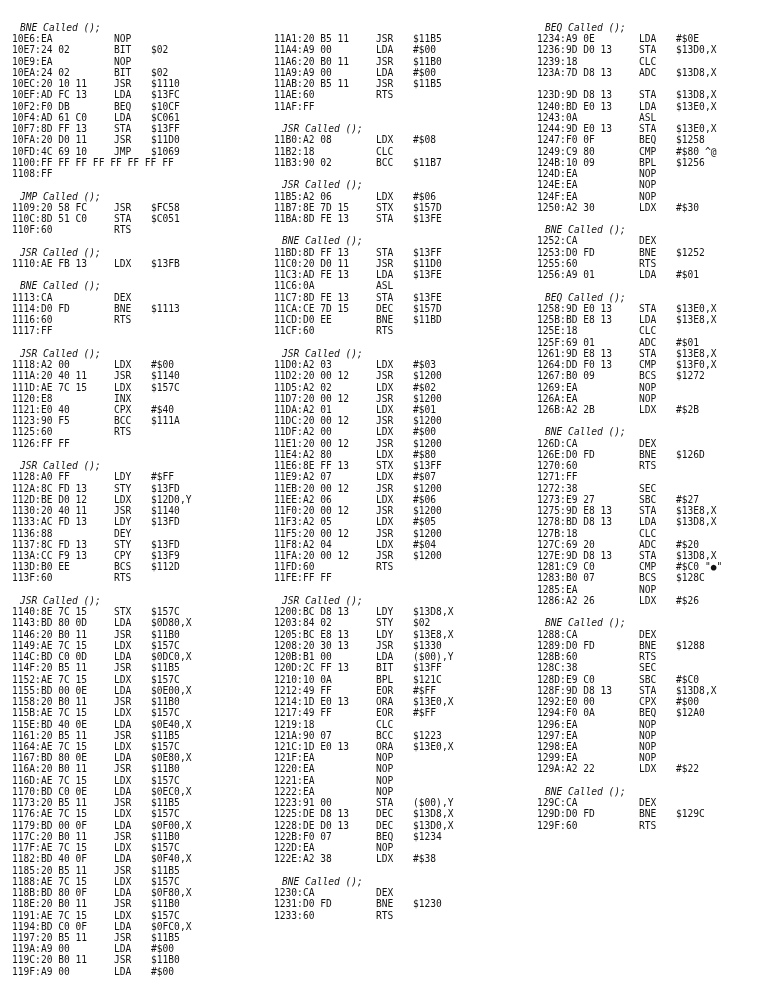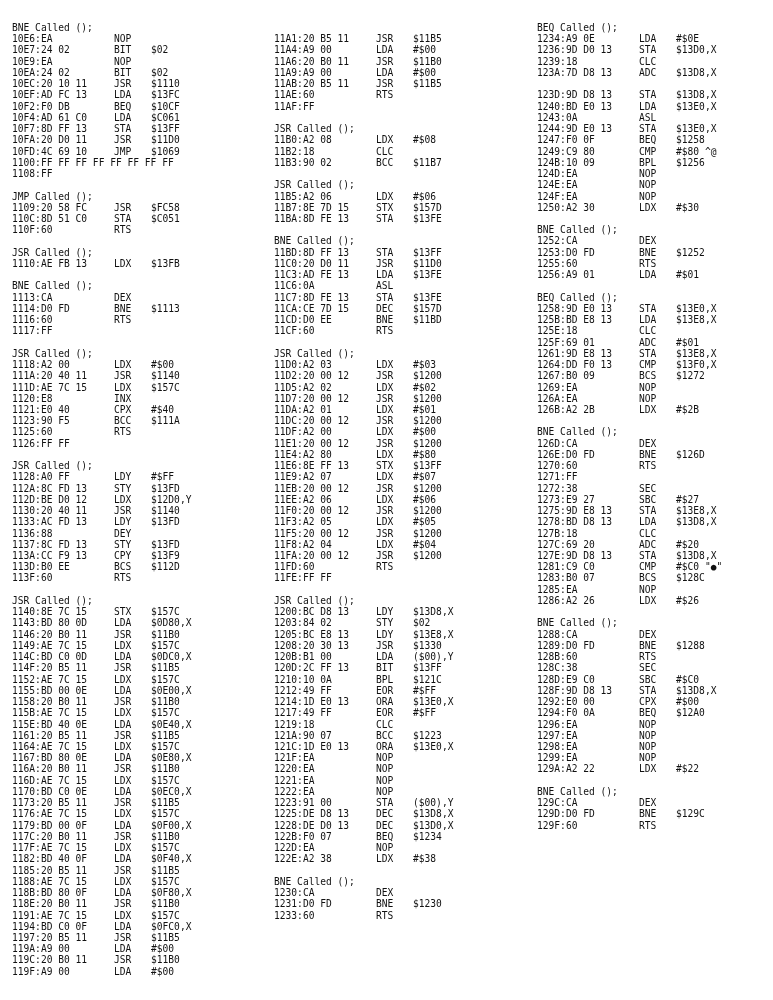--- a/index.html
+++ b/index.html
@@ -13,20 +13,20 @@
     color: #111111;
     white-space: pre;
   }
   #col-1 { left: 12px; }
   #col-2 { left: 274px; }
   #col-3 { left: 537px; }
   .line { height: 11.24px; position: relative; }
   .addr { position: absolute; left: 0; }
   .mn { position: absolute; left: 102px; }
   .op { position: absolute; left: 139px; }
-  .hdr { position: absolute; left: 0; }
+  .hdr { position: absolute; left: 8px; font-style: italic; }
 </style>
 </head>
 <body>
 
 <div id="col-1" class="col"><div class="line"><span class="hdr">BNE Called ();</span></div><div class="line"><span class="addr">10E6:EA</span><span class="mn">NOP</span><span class="op"></span></div><div class="line"><span class="addr">10E7:24 02</span><span class="mn">BIT</span><span class="op">$02</span></div><div class="line"><span class="addr">10E9:EA</span><span class="mn">NOP</span><span class="op"></span></div><div class="line"><span class="addr">10EA:24 02</span><span class="mn">BIT</span><span class="op">$02</span></div><div class="line"><span class="addr">10EC:20 10 11</span><span class="mn">JSR</span><span class="op">$1110</span></div><div class="line"><span class="addr">10EF:AD FC 13</span><span class="mn">LDA</span><span class="op">$13FC</span></div><div class="line"><span class="addr">10F2:F0 DB</span><span class="mn">BEQ</span><span class="op">$10CF</span></div><div class="line"><span class="addr">10F4:AD 61 C0</span><span class="mn">LDA</span><span class="op">$C061</span></div><div class="line"><span class="addr">10F7:8D FF 13</span><span class="mn">STA</span><span class="op">$13FF</span></div><div class="line"><span class="addr">10FA:20 D0 11</span><span class="mn">JSR</span><span class="op">$11D0</span></div><div class="line"><span class="addr">10FD:4C 69 10</span><span class="mn">JMP</span><span class="op">$1069</span></div><div class="line"><span class="addr">1100:FF FF FF FF FF FF FF FF</span><span class="mn"></span><span class="op"></span></div><div class="line"><span class="addr">1108:FF</span><span class="mn"></span><span class="op"></span></div><div class="line"></div><div class="line"><span class="hdr">JMP Called ();</span></div><div class="line"><span class="addr">1109:20 58 FC</span><span class="mn">JSR</span><span class="op">$FC58</span></div><div class="line"><span class="addr">110C:8D 51 C0</span><span class="mn">STA</span><span class="op">$C051</span></div><div class="line"><span class="addr">110F:60</span><span class="mn">RTS</span><span class="op"></span></div><div class="line"></div><div class="line"><span class="hdr">JSR Called ();</span></div><div class="line"><span class="addr">1110:AE FB 13</span><span class="mn">LDX</span><span class="op">$13FB</span></div><div class="line"></div><div class="line"><span class="hdr">BNE Called ();</span></div><div class="line"><span class="addr">1113:CA</span><span class="mn">DEX</span><span class="op"></span></div><div class="line"><span class="addr">1114:D0 FD</span><span class="mn">BNE</span><span class="op">$1113</span></div><div class="line"><span class="addr">1116:60</span><span class="mn">RTS</span><span class="op"></span></div><div class="line"><span class="addr">1117:FF</span><span class="mn"></span><span class="op"></span></div><div class="line"></div><div class="line"><span class="hdr">JSR Called ();</span></div><div class="line"><span class="addr">1118:A2 00</span><span class="mn">LDX</span><span class="op">#$00</span></div><div class="line"><span class="addr">111A:20 40 11</span><span class="mn">JSR</span><span class="op">$1140</span></div><div class="line"><span class="addr">111D:AE 7C 15</span><span class="mn">LDX</span><span class="op">$157C</span></div><div class="line"><span class="addr">1120:E8</span><span class="mn">INX</span><span class="op"></span></div><div class="line"><span class="addr">1121:E0 40</span><span class="mn">CPX</span><span class="op">#$40</span></div><div class="line"><span class="addr">1123:90 F5</span><span class="mn">BCC</span><span class="op">$111A</span></div><div class="line"><span class="addr">1125:60</span><span class="mn">RTS</span><span class="op"></span></div><div class="line"><span class="addr">1126:FF FF</span><span class="mn"></span><span class="op"></span></div><div class="line"></div><div class="line"><span class="hdr">JSR Called ();</span></div><div class="line"><span class="addr">1128:A0 FF</span><span class="mn">LDY</span><span class="op">#$FF</span></div><div class="line"><span class="addr">112A:8C FD 13</span><span class="mn">STY</span><span class="op">$13FD</span></div><div class="line"><span class="addr">112D:BE D0 12</span><span class="mn">LDX</span><span class="op">$12D0,Y</span></div><div class="line"><span class="addr">1130:20 40 11</span><span class="mn">JSR</span><span class="op">$1140</span></div><div class="line"><span class="addr">1133:AC FD 13</span><span class="mn">LDY</span><span class="op">$13FD</span></div><div class="line"><span class="addr">1136:88</span><span class="mn">DEY</span><span class="op"></span></div><div class="line"><span class="addr">1137:8C FD 13</span><span class="mn">STY</span><span class="op">$13FD</span></div><div class="line"><span class="addr">113A:CC F9 13</span><span class="mn">CPY</span><span class="op">$13F9</span></div><div class="line"><span class="addr">113D:B0 EE</span><span class="mn">BCS</span><span class="op">$112D</span></div><div class="line"><span class="addr">113F:60</span><span class="mn">RTS</span><span class="op"></span></div><div class="line"></div><div class="line"><span class="hdr">JSR Called ();</span></div><div class="line"><span class="addr">1140:8E 7C 15</span><span class="mn">STX</span><span class="op">$157C</span></div><div class="line"><span class="addr">1143:BD 80 0D</span><span class="mn">LDA</span><span class="op">$0D80,X</span></div><div class="line"><span class="addr">1146:20 B0 11</span><span class="mn">JSR</span><span class="op">$11B0</span></div><div class="line"><span class="addr">1149:AE 7C 15</span><span class="mn">LDX</span><span class="op">$157C</span></div><div class="line"><span class="addr">114C:BD C0 0D</span><span class="mn">LDA</span><span class="op">$0DC0,X</span></div><div class="line"><span class="addr">114F:20 B5 11</span><span class="mn">JSR</span><span class="op">$11B5</span></div><div class="line"><span class="addr">1152:AE 7C 15</span><span class="mn">LDX</span><span class="op">$157C</span></div><div class="line"><span class="addr">1155:BD 00 0E</span><span class="mn">LDA</span><span class="op">$0E00,X</span></div><div class="line"><span class="addr">1158:20 B0 11</span><span class="mn">JSR</span><span class="op">$11B0</span></div><div class="line"><span class="addr">115B:AE 7C 15</span><span class="mn">LDX</span><span class="op">$157C</span></div><div class="line"><span class="addr">115E:BD 40 0E</span><span class="mn">LDA</span><span class="op">$0E40,X</span></div><div class="line"><span class="addr">1161:20 B5 11</span><span class="mn">JSR</span><span class="op">$11B5</span></div><div class="line"><span class="addr">1164:AE 7C 15</span><span class="mn">LDX</span><span class="op">$157C</span></div><div class="line"><span class="addr">1167:BD 80 0E</span><span class="mn">LDA</span><span class="op">$0E80,X</span></div><div class="line"><span class="addr">116A:20 B0 11</span><span class="mn">JSR</span><span class="op">$11B0</span></div><div class="line"><span class="addr">116D:AE 7C 15</span><span class="mn">LDX</span><span class="op">$157C</span></div><div class="line"><span class="addr">1170:BD C0 0E</span><span class="mn">LDA</span><span class="op">$0EC0,X</span></div><div class="line"><span class="addr">1173:20 B5 11</span><span class="mn">JSR</span><span class="op">$11B5</span></div><div class="line"><span class="addr">1176:AE 7C 15</span><span class="mn">LDX</span><span class="op">$157C</span></div><div class="line"><span class="addr">1179:BD 00 0F</span><span class="mn">LDA</span><span class="op">$0F00,X</span></div><div class="line"><span class="addr">117C:20 B0 11</span><span class="mn">JSR</span><span class="op">$11B0</span></div><div class="line"><span class="addr">117F:AE 7C 15</span><span class="mn">LDX</span><span class="op">$157C</span></div><div class="line"><span class="addr">1182:BD 40 0F</span><span class="mn">LDA</span><span class="op">$0F40,X</span></div><div class="line"><span class="addr">1185:20 B5 11</span><span class="mn">JSR</span><span class="op">$11B5</span></div><div class="line"><span class="addr">1188:AE 7C 15</span><span class="mn">LDX</span><span class="op">$157C</span></div><div class="line"><span class="addr">118B:BD 80 0F</span><span class="mn">LDA</span><span class="op">$0F80,X</span></div><div class="line"><span class="addr">118E:20 B0 11</span><span class="mn">JSR</span><span class="op">$11B0</span></div><div class="line"><span class="addr">1191:AE 7C 15</span><span class="mn">LDX</span><span class="op">$157C</span></div><div class="line"><span class="addr">1194:BD C0 0F</span><span class="mn">LDA</span><span class="op">$0FC0,X</span></div><div class="line"><span class="addr">1197:20 B5 11</span><span class="mn">JSR</span><span class="op">$11B5</span></div><div class="line"><span class="addr">119A:A9 00</span><span class="mn">LDA</span><span class="op">#$00</span></div><div class="line"><span class="addr">119C:20 B0 11</span><span class="mn">JSR</span><span class="op">$11B0</span></div><div class="line"><span class="addr">119F:A9 00</span><span class="mn">LDA</span><span class="op">#$00</span></div></div>
 <div id="col-2" class="col"><div class="line"></div><div class="line"><span class="addr">11A1:20 B5 11</span><span class="mn">JSR</span><span class="op">$11B5</span></div><div class="line"><span class="addr">11A4:A9 00</span><span class="mn">LDA</span><span class="op">#$00</span></div><div class="line"><span class="addr">11A6:20 B0 11</span><span class="mn">JSR</span><span class="op">$11B0</span></div><div class="line"><span class="addr">11A9:A9 00</span><span class="mn">LDA</span><span class="op">#$00</span></div><div class="line"><span class="addr">11AB:20 B5 11</span><span class="mn">JSR</span><span class="op">$11B5</span></div><div class="line"><span class="addr">11AE:60</span><span class="mn">RTS</span><span class="op"></span></div><div class="line"><span class="addr">11AF:FF</span><span class="mn"></span><span class="op"></span></div><div class="line"></div><div class="line"><span class="hdr">JSR Called ();</span></div><div class="line"><span class="addr">11B0:A2 08</span><span class="mn">LDX</span><span class="op">#$08</span></div><div class="line"><span class="addr">11B2:18</span><span class="mn">CLC</span><span class="op"></span></div><div class="line"><span class="addr">11B3:90 02</span><span class="mn">BCC</span><span class="op">$11B7</span></div><div class="line"></div><div class="line"><span class="hdr">JSR Called ();</span></div><div class="line"><span class="addr">11B5:A2 06</span><span class="mn">LDX</span><span class="op">#$06</span></div><div class="line"><span class="addr">11B7:8E 7D 15</span><span class="mn">STX</span><span class="op">$157D</span></div><div class="line"><span class="addr">11BA:8D FE 13</span><span class="mn">STA</span><span class="op">$13FE</span></div><div class="line"></div><div class="line"><span class="hdr">BNE Called ();</span></div><div class="line"><span class="addr">11BD:8D FF 13</span><span class="mn">STA</span><span class="op">$13FF</span></div><div class="line"><span class="addr">11C0:20 D0 11</span><span class="mn">JSR</span><span class="op">$11D0</span></div><div class="line"><span class="addr">11C3:AD FE 13</span><span class="mn">LDA</span><span class="op">$13FE</span></div><div class="line"><span class="addr">11C6:0A</span><span class="mn">ASL</span><span class="op"></span></div><div class="line"><span class="addr">11C7:8D FE 13</span><span class="mn">STA</span><span class="op">$13FE</span></div><div class="line"><span class="addr">11CA:CE 7D 15</span><span class="mn">DEC</span><span class="op">$157D</span></div><div class="line"><span class="addr">11CD:D0 EE</span><span class="mn">BNE</span><span class="op">$11BD</span></div><div class="line"><span class="addr">11CF:60</span><span class="mn">RTS</span><span class="op"></span></div><div class="line"></div><div class="line"><span class="hdr">JSR Called ();</span></div><div class="line"><span class="addr">11D0:A2 03</span><span class="mn">LDX</span><span class="op">#$03</span></div><div class="line"><span class="addr">11D2:20 00 12</span><span class="mn">JSR</span><span class="op">$1200</span></div><div class="line"><span class="addr">11D5:A2 02</span><span class="mn">LDX</span><span class="op">#$02</span></div><div class="line"><span class="addr">11D7:20 00 12</span><span class="mn">JSR</span><span class="op">$1200</span></div><div class="line"><span class="addr">11DA:A2 01</span><span class="mn">LDX</span><span class="op">#$01</span></div><div class="line"><span class="addr">11DC:20 00 12</span><span class="mn">JSR</span><span class="op">$1200</span></div><div class="line"><span class="addr">11DF:A2 00</span><span class="mn">LDX</span><span class="op">#$00</span></div><div class="line"><span class="addr">11E1:20 00 12</span><span class="mn">JSR</span><span class="op">$1200</span></div><div class="line"><span class="addr">11E4:A2 80</span><span class="mn">LDX</span><span class="op">#$80</span></div><div class="line"><span class="addr">11E6:8E FF 13</span><span class="mn">STX</span><span class="op">$13FF</span></div><div class="line"><span class="addr">11E9:A2 07</span><span class="mn">LDX</span><span class="op">#$07</span></div><div class="line"><span class="addr">11EB:20 00 12</span><span class="mn">JSR</span><span class="op">$1200</span></div><div class="line"><span class="addr">11EE:A2 06</span><span class="mn">LDX</span><span class="op">#$06</span></div><div class="line"><span class="addr">11F0:20 00 12</span><span class="mn">JSR</span><span class="op">$1200</span></div><div class="line"><span class="addr">11F3:A2 05</span><span class="mn">LDX</span><span class="op">#$05</span></div><div class="line"><span class="addr">11F5:20 00 12</span><span class="mn">JSR</span><span class="op">$1200</span></div><div class="line"><span class="addr">11F8:A2 04</span><span class="mn">LDX</span><span class="op">#$04</span></div><div class="line"><span class="addr">11FA:20 00 12</span><span class="mn">JSR</span><span class="op">$1200</span></div><div class="line"><span class="addr">11FD:60</span><span class="mn">RTS</span><span class="op"></span></div><div class="line"><span class="addr">11FE:FF FF</span><span class="mn"></span><span class="op"></span></div><div class="line"></div><div class="line"><span class="hdr">JSR Called ();</span></div><div class="line"><span class="addr">1200:BC D8 13</span><span class="mn">LDY</span><span class="op">$13D8,X</span></div><div class="line"><span class="addr">1203:84 02</span><span class="mn">STY</span><span class="op">$02</span></div><div class="line"><span class="addr">1205:BC E8 13</span><span class="mn">LDY</span><span class="op">$13E8,X</span></div><div class="line"><span class="addr">1208:20 30 13</span><span class="mn">JSR</span><span class="op">$1330</span></div><div class="line"><span class="addr">120B:B1 00</span><span class="mn">LDA</span><span class="op">($00),Y</span></div><div class="line"><span class="addr">120D:2C FF 13</span><span class="mn">BIT</span><span class="op">$13FF</span></div><div class="line"><span class="addr">1210:10 0A</span><span class="mn">BPL</span><span class="op">$121C</span></div><div class="line"><span class="addr">1212:49 FF</span><span class="mn">EOR</span><span class="op">#$FF</span></div><div class="line"><span class="addr">1214:1D E0 13</span><span class="mn">ORA</span><span class="op">$13E0,X</span></div><div class="line"><span class="addr">1217:49 FF</span><span class="mn">EOR</span><span class="op">#$FF</span></div><div class="line"><span class="addr">1219:18</span><span class="mn">CLC</span><span class="op"></span></div><div class="line"><span class="addr">121A:90 07</span><span class="mn">BCC</span><span class="op">$1223</span></div><div class="line"><span class="addr">121C:1D E0 13</span><span class="mn">ORA</span><span class="op">$13E0,X</span></div><div class="line"><span class="addr">121F:EA</span><span class="mn">NOP</span><span class="op"></span></div><div class="line"><span class="addr">1220:EA</span><span class="mn">NOP</span><span class="op"></span></div><div class="line"><span class="addr">1221:EA</span><span class="mn">NOP</span><span class="op"></span></div><div class="line"><span class="addr">1222:EA</span><span class="mn">NOP</span><span class="op"></span></div><div class="line"><span class="addr">1223:91 00</span><span class="mn">STA</span><span class="op">($00),Y</span></div><div class="line"><span class="addr">1225:DE D8 13</span><span class="mn">DEC</span><span class="op">$13D8,X</span></div><div class="line"><span class="addr">1228:DE D0 13</span><span class="mn">DEC</span><span class="op">$13D0,X</span></div><div class="line"><span class="addr">122B:F0 07</span><span class="mn">BEQ</span><span class="op">$1234</span></div><div class="line"><span class="addr">122D:EA</span><span class="mn">NOP</span><span class="op"></span></div><div class="line"><span class="addr">122E:A2 38</span><span class="mn">LDX</span><span class="op">#$38</span></div><div class="line"></div><div class="line"><span class="hdr">BNE Called ();</span></div><div class="line"><span class="addr">1230:CA</span><span class="mn">DEX</span><span class="op"></span></div><div class="line"><span class="addr">1231:D0 FD</span><span class="mn">BNE</span><span class="op">$1230</span></div><div class="line"><span class="addr">1233:60</span><span class="mn">RTS</span><span class="op"></span></div></div>
 <div id="col-3" class="col"><div class="line"><span class="hdr">BEQ Called ();</span></div><div class="line"><span class="addr">1234:A9 0E</span><span class="mn">LDA</span><span class="op">#$0E</span></div><div class="line"><span class="addr">1236:9D D0 13</span><span class="mn">STA</span><span class="op">$13D0,X</span></div><div class="line"><span class="addr">1239:18</span><span class="mn">CLC</span><span class="op"></span></div><div class="line"><span class="addr">123A:7D D8 13</span><span class="mn">ADC</span><span class="op">$13D8,X</span></div><div class="line"></div><div class="line"><span class="addr">123D:9D D8 13</span><span class="mn">STA</span><span class="op">$13D8,X</span></div><div class="line"><span class="addr">1240:BD E0 13</span><span class="mn">LDA</span><span class="op">$13E0,X</span></div><div class="line"><span class="addr">1243:0A</span><span class="mn">ASL</span><span class="op"></span></div><div class="line"><span class="addr">1244:9D E0 13</span><span class="mn">STA</span><span class="op">$13E0,X</span></div><div class="line"><span class="addr">1247:F0 0F</span><span class="mn">BEQ</span><span class="op">$1258</span></div><div class="line"><span class="addr">1249:C9 80</span><span class="mn">CMP</span><span class="op">#$80 ^@</span></div><div class="line"><span class="addr">124B:10 09</span><span class="mn">BPL</span><span class="op">$1256</span></div><div class="line"><span class="addr">124D:EA</span><span class="mn">NOP</span><span class="op"></span></div><div class="line"><span class="addr">124E:EA</span><span class="mn">NOP</span><span class="op"></span></div><div class="line"><span class="addr">124F:EA</span><span class="mn">NOP</span><span class="op"></span></div><div class="line"><span class="addr">1250:A2 30</span><span class="mn">LDX</span><span class="op">#$30</span></div><div class="line"></div><div class="line"><span class="hdr">BNE Called ();</span></div><div class="line"><span class="addr">1252:CA</span><span class="mn">DEX</span><span class="op"></span></div><div class="line"><span class="addr">1253:D0 FD</span><span class="mn">BNE</span><span class="op">$1252</span></div><div class="line"><span class="addr">1255:60</span><span class="mn">RTS</span><span class="op"></span></div><div class="line"><span class="addr">1256:A9 01</span><span class="mn">LDA</span><span class="op">#$01</span></div><div class="line"></div><div class="line"><span class="hdr">BEQ Called ();</span></div><div class="line"><span class="addr">1258:9D E0 13</span><span class="mn">STA</span><span class="op">$13E0,X</span></div><div class="line"><span class="addr">125B:BD E8 13</span><span class="mn">LDA</span><span class="op">$13E8,X</span></div><div class="line"><span class="addr">125E:18</span><span class="mn">CLC</span><span class="op"></span></div><div class="line"><span class="addr">125F:69 01</span><span class="mn">ADC</span><span class="op">#$01</span></div><div class="line"><span class="addr">1261:9D E8 13</span><span class="mn">STA</span><span class="op">$13E8,X</span></div><div class="line"><span class="addr">1264:DD F0 13</span><span class="mn">CMP</span><span class="op">$13F0,X</span></div><div class="line"><span class="addr">1267:B0 09</span><span class="mn">BCS</span><span class="op">$1272</span></div><div class="line"><span class="addr">1269:EA</span><span class="mn">NOP</span><span class="op"></span></div><div class="line"><span class="addr">126A:EA</span><span class="mn">NOP</span><span class="op"></span></div><div class="line"><span class="addr">126B:A2 2B</span><span class="mn">LDX</span><span class="op">#$2B</span></div><div class="line"></div><div class="line"><span class="hdr">BNE Called ();</span></div><div class="line"><span class="addr">126D:CA</span><span class="mn">DEX</span><span class="op"></span></div><div class="line"><span class="addr">126E:D0 FD</span><span class="mn">BNE</span><span class="op">$126D</span></div><div class="line"><span class="addr">1270:60</span><span class="mn">RTS</span><span class="op"></span></div><div class="line"><span class="addr">1271:FF</span><span class="mn"></span><span class="op"></span></div><div class="line"><span class="addr">1272:38</span><span class="mn">SEC</span><span class="op"></span></div><div class="line"><span class="addr">1273:E9 27</span><span class="mn">SBC</span><span class="op">#$27</span></div><div class="line"><span class="addr">1275:9D E8 13</span><span class="mn">STA</span><span class="op">$13E8,X</span></div><div class="line"><span class="addr">1278:BD D8 13</span><span class="mn">LDA</span><span class="op">$13D8,X</span></div><div class="line"><span class="addr">127B:18</span><span class="mn">CLC</span><span class="op"></span></div><div class="line"><span class="addr">127C:69 20</span><span class="mn">ADC</span><span class="op">#$20</span></div><div class="line"><span class="addr">127E:9D D8 13</span><span class="mn">STA</span><span class="op">$13D8,X</span></div><div class="line"><span class="addr">1281:C9 C0</span><span class="mn">CMP</span><span class="op">#$C0 "●"</span></div><div class="line"><span class="addr">1283:B0 07</span><span class="mn">BCS</span><span class="op">$128C</span></div><div class="line"><span class="addr">1285:EA</span><span class="mn">NOP</span><span class="op"></span></div><div class="line"><span class="addr">1286:A2 26</span><span class="mn">LDX</span><span class="op">#$26</span></div><div class="line"></div><div class="line"><span class="hdr">BNE Called ();</span></div><div class="line"><span class="addr">1288:CA</span><span class="mn">DEX</span><span class="op"></span></div><div class="line"><span class="addr">1289:D0 FD</span><span class="mn">BNE</span><span class="op">$1288</span></div><div class="line"><span class="addr">128B:60</span><span class="mn">RTS</span><span class="op"></span></div><div class="line"><span class="addr">128C:38</span><span class="mn">SEC</span><span class="op"></span></div><div class="line"><span class="addr">128D:E9 C0</span><span class="mn">SBC</span><span class="op">#$C0</span></div><div class="line"><span class="addr">128F:9D D8 13</span><span class="mn">STA</span><span class="op">$13D8,X</span></div><div class="line"><span class="addr">1292:E0 00</span><span class="mn">CPX</span><span class="op">#$00</span></div><div class="line"><span class="addr">1294:F0 0A</span><span class="mn">BEQ</span><span class="op">$12A0</span></div><div class="line"><span class="addr">1296:EA</span><span class="mn">NOP</span><span class="op"></span></div><div class="line"><span class="addr">1297:EA</span><span class="mn">NOP</span><span class="op"></span></div><div class="line"><span class="addr">1298:EA</span><span class="mn">NOP</span><span class="op"></span></div><div class="line"><span class="addr">1299:EA</span><span class="mn">NOP</span><span class="op"></span></div><div class="line"><span class="addr">129A:A2 22</span><span class="mn">LDX</span><span class="op">#$22</span></div><div class="line"></div><div class="line"><span class="hdr">BNE Called ();</span></div><div class="line"><span class="addr">129C:CA</span><span class="mn">DEX</span><span class="op"></span></div><div class="line"><span class="addr">129D:D0 FD</span><span class="mn">BNE</span><span class="op">$129C</span></div><div class="line"><span class="addr">129F:60</span><span class="mn">RTS</span><span class="op"></span></div></div>
 
 </body></html>

